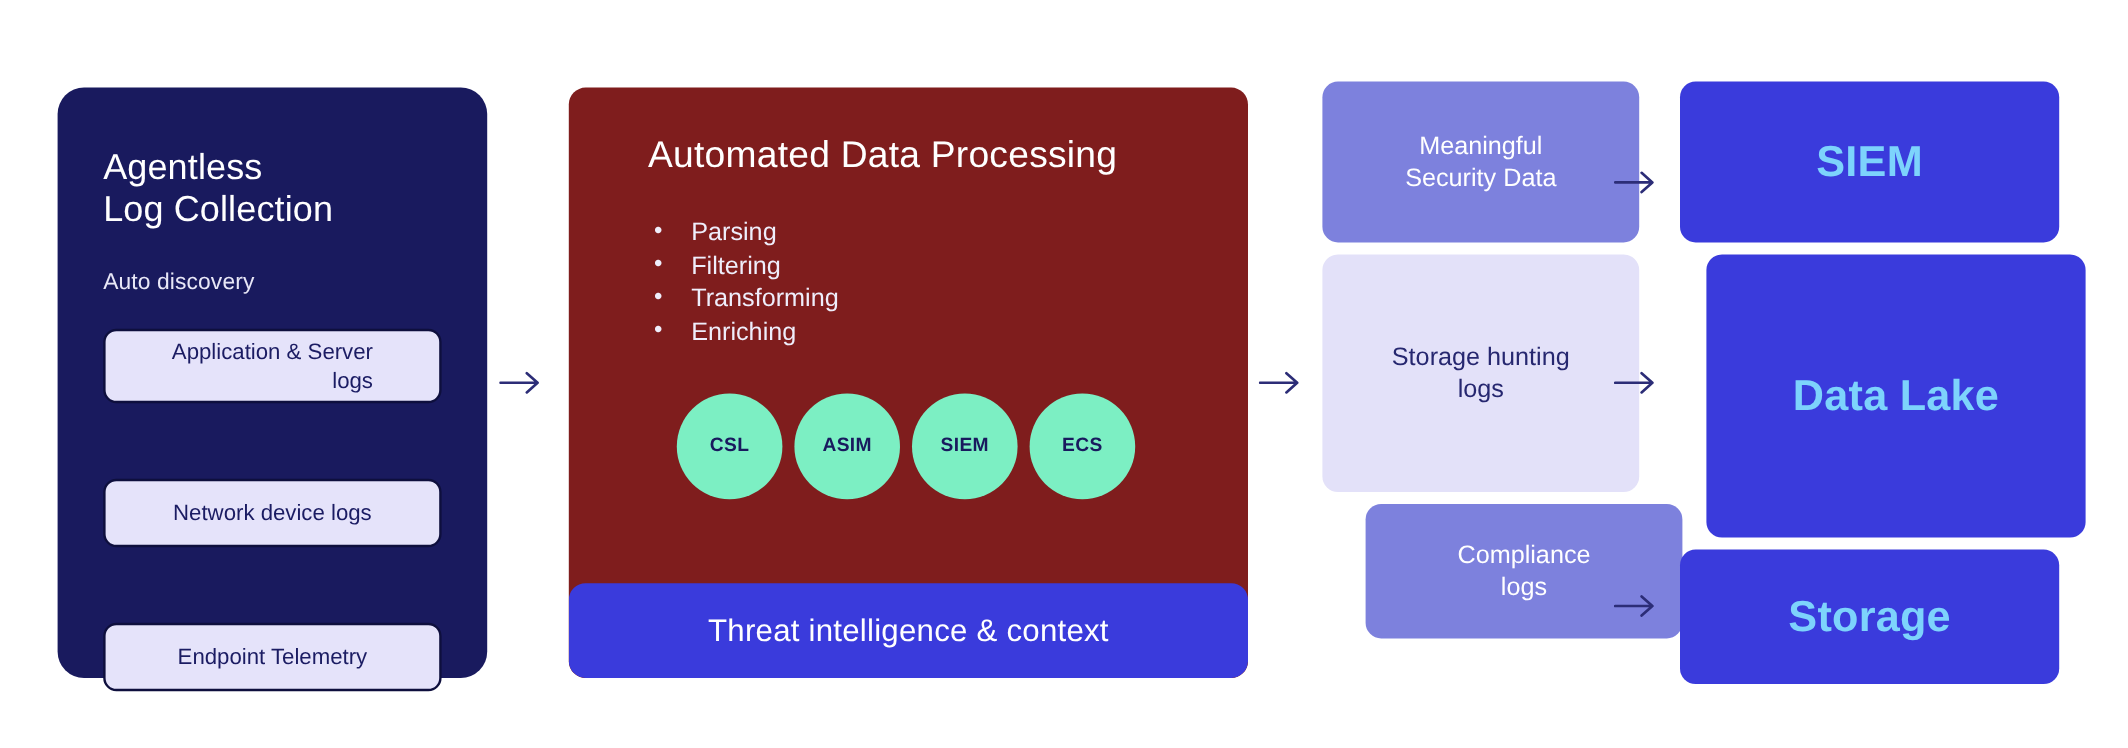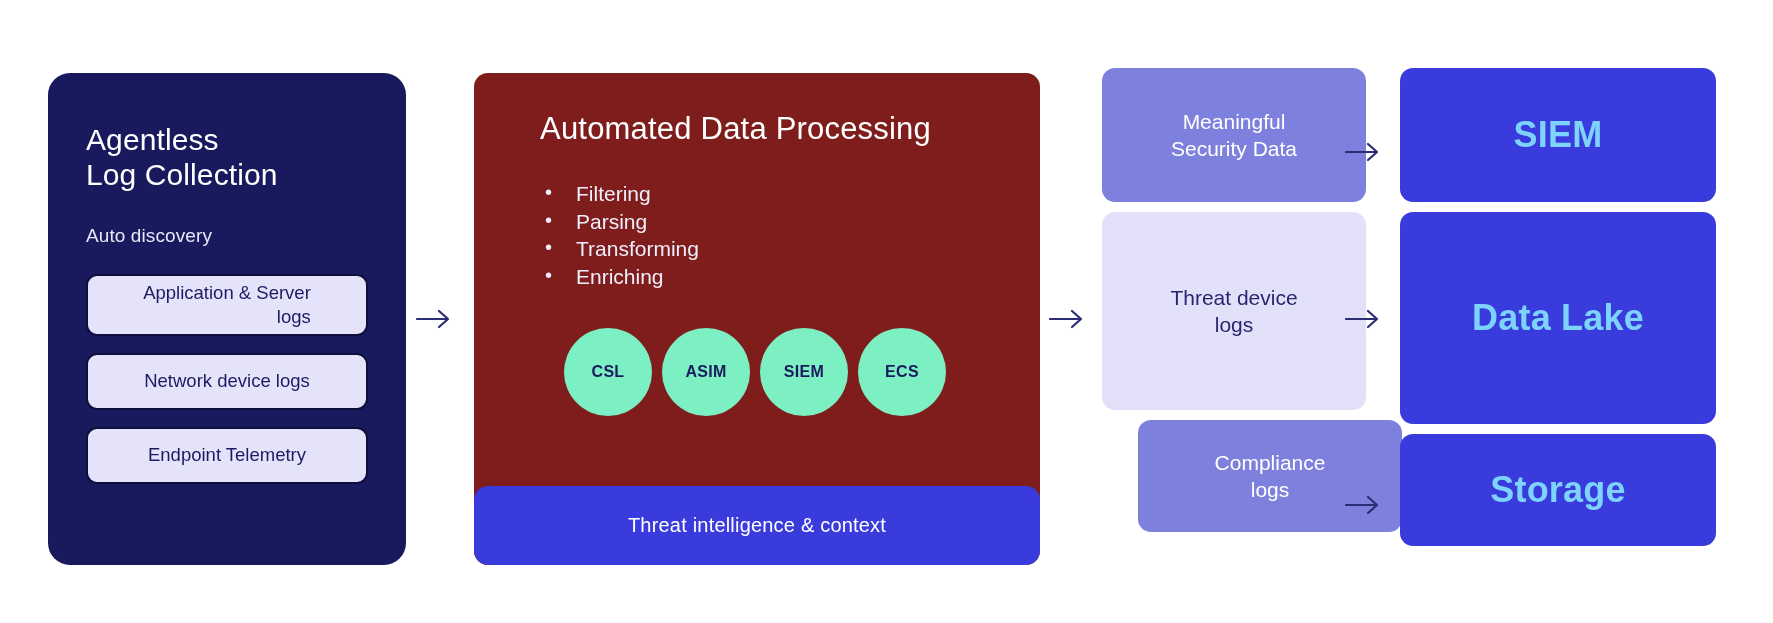--- a/index.html
+++ b/index.html
@@ -65,21 +65,21 @@
     text-align: right;
     padding: 12px 8px;
     min-height: 32px;
     display: flex;
     align-items: center;
     justify-content: center;
     box-sizing: border-box;
     white-space: pre-line;
   }
   .chip.two-line { height: 62px; }
-  .chip.one-line { height: 57px; }
+  .chip.one-line { height: 57px; margin-top: 46px; }
 
   
   .arrow {
     position: absolute;
     width: 40px;
     height: 34px;
     display: flex;
     align-items: center;
     justify-content: center;
   }
@@ -152,21 +152,21 @@
     height: 79px;
     background: #3a3bdc;
     border-radius: 14px;
     display: flex;
     align-items: center;
     justify-content: center;
     box-sizing: border-box;
   }
   .ti-bar span {
     color: #ffffff;
-    font-size: 20px;
+    font-size: 26px;
     font-weight: 400;
     letter-spacing: 0.2px;
   }
 
   
   .col-middle {
     position: absolute;
     left: 1102px;
     top: 68px;
     width: 226px;
@@ -234,22 +234,22 @@
   <div class="arrow" style="left:415px; top:302px;">
     <svg width="38" height="22" viewBox="0 0 38 22" aria-hidden="true">
       <path d="M1 11 H31 M23 3 L32 11 L23 19" fill="none" stroke="#2c2d77" stroke-width="2.2" stroke-linecap="round" stroke-linejoin="round"></path>
     </svg>
   </div>
 
   <section class="col-processing">
     <div class="processing-inner">
       <div class="processing-title">Automated Data Processing</div>
       <ul class="bullets">
+        <li>Parsing</li>
         <li>Filtering</li>
-        <li>Parsing</li>
         <li>Transforming</li>
         <li>Enriching</li>
       </ul>
       <div class="schema-row">
         <div class="schema-circle">CSL</div>
         <div class="schema-circle">ASIM</div>
         <div class="schema-circle">SIEM</div>
         <div class="schema-circle">ECS</div>
       </div>
     </div>
@@ -260,21 +260,21 @@
 
   <div class="arrow" style="left:1048px; top:302px;">
     <svg width="38" height="22" viewBox="0 0 38 22" aria-hidden="true">
       <path d="M1 11 H31 M23 3 L32 11 L23 19" fill="none" stroke="#2c2d77" stroke-width="2.2" stroke-linecap="round" stroke-linejoin="round"></path>
     </svg>
   </div>
 
   <div class="col-middle">
     <div class="mid-card shade-periwinkle" style="height:134px;">Meaningful
 Security Data</div>
-    <div class="mid-card shade-pale" style="height:198px; margin-top:10px;">Threat device
+    <div class="mid-card shade-pale" style="height:198px; margin-top:10px;">Storage hunting
 logs</div>
     <div class="mid-card shade-periwinkle" style="height:112px; margin-top:10px;margin-left:36px;">Compliance
 logs</div>
   </div>
 
   <div class="arrow" style="left:1344px; top:135px;">
     <svg width="38" height="22" viewBox="0 0 38 22" aria-hidden="true">
       <path d="M1 11 H31 M23 3 L32 11 L23 19" fill="none" stroke="#2c2d77" stroke-width="2.2" stroke-linecap="round" stroke-linejoin="round"></path>
     </svg>
   </div>
@@ -284,17 +284,17 @@
     </svg>
   </div>
   <div class="arrow" style="left:1344px; top:488px;">
     <svg width="38" height="22" viewBox="0 0 38 22" aria-hidden="true">
       <path d="M1 11 H31 M23 3 L32 11 L23 19" fill="none" stroke="#2c2d77" stroke-width="2.2" stroke-linecap="round" stroke-linejoin="round"></path>
     </svg>
   </div>
 
   <div class="col-dest">
     <div class="dest-card" style="height:134px;">SIEM</div>
-    <div class="dest-card" style="height:212px; margin-top:10px;">Data Lake</div>
+    <div class="dest-card" style="height:236px; margin-top:10px;margin-left:22px;">Data Lake</div>
     <div class="dest-card" style="height:112px; margin-top:10px;">Storage</div>
   </div>
 
 </div>
 
 </body></html>

